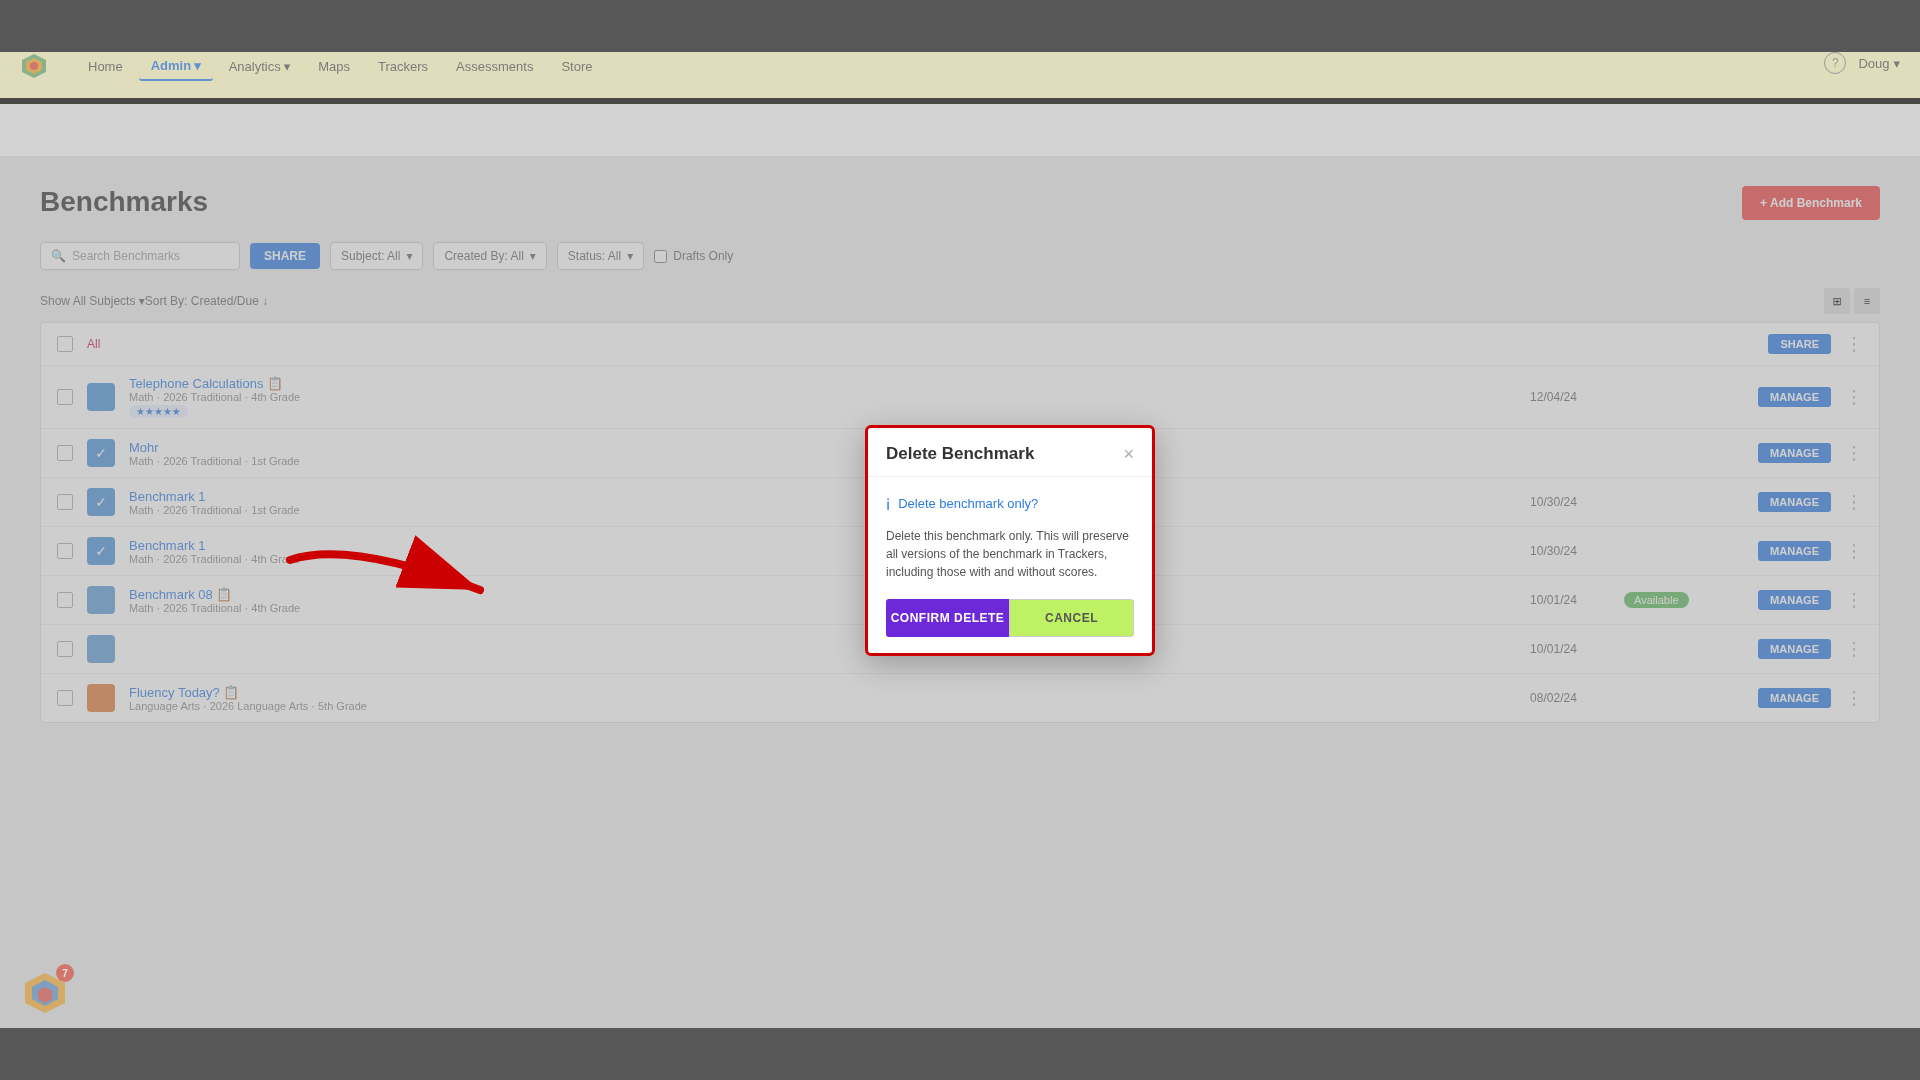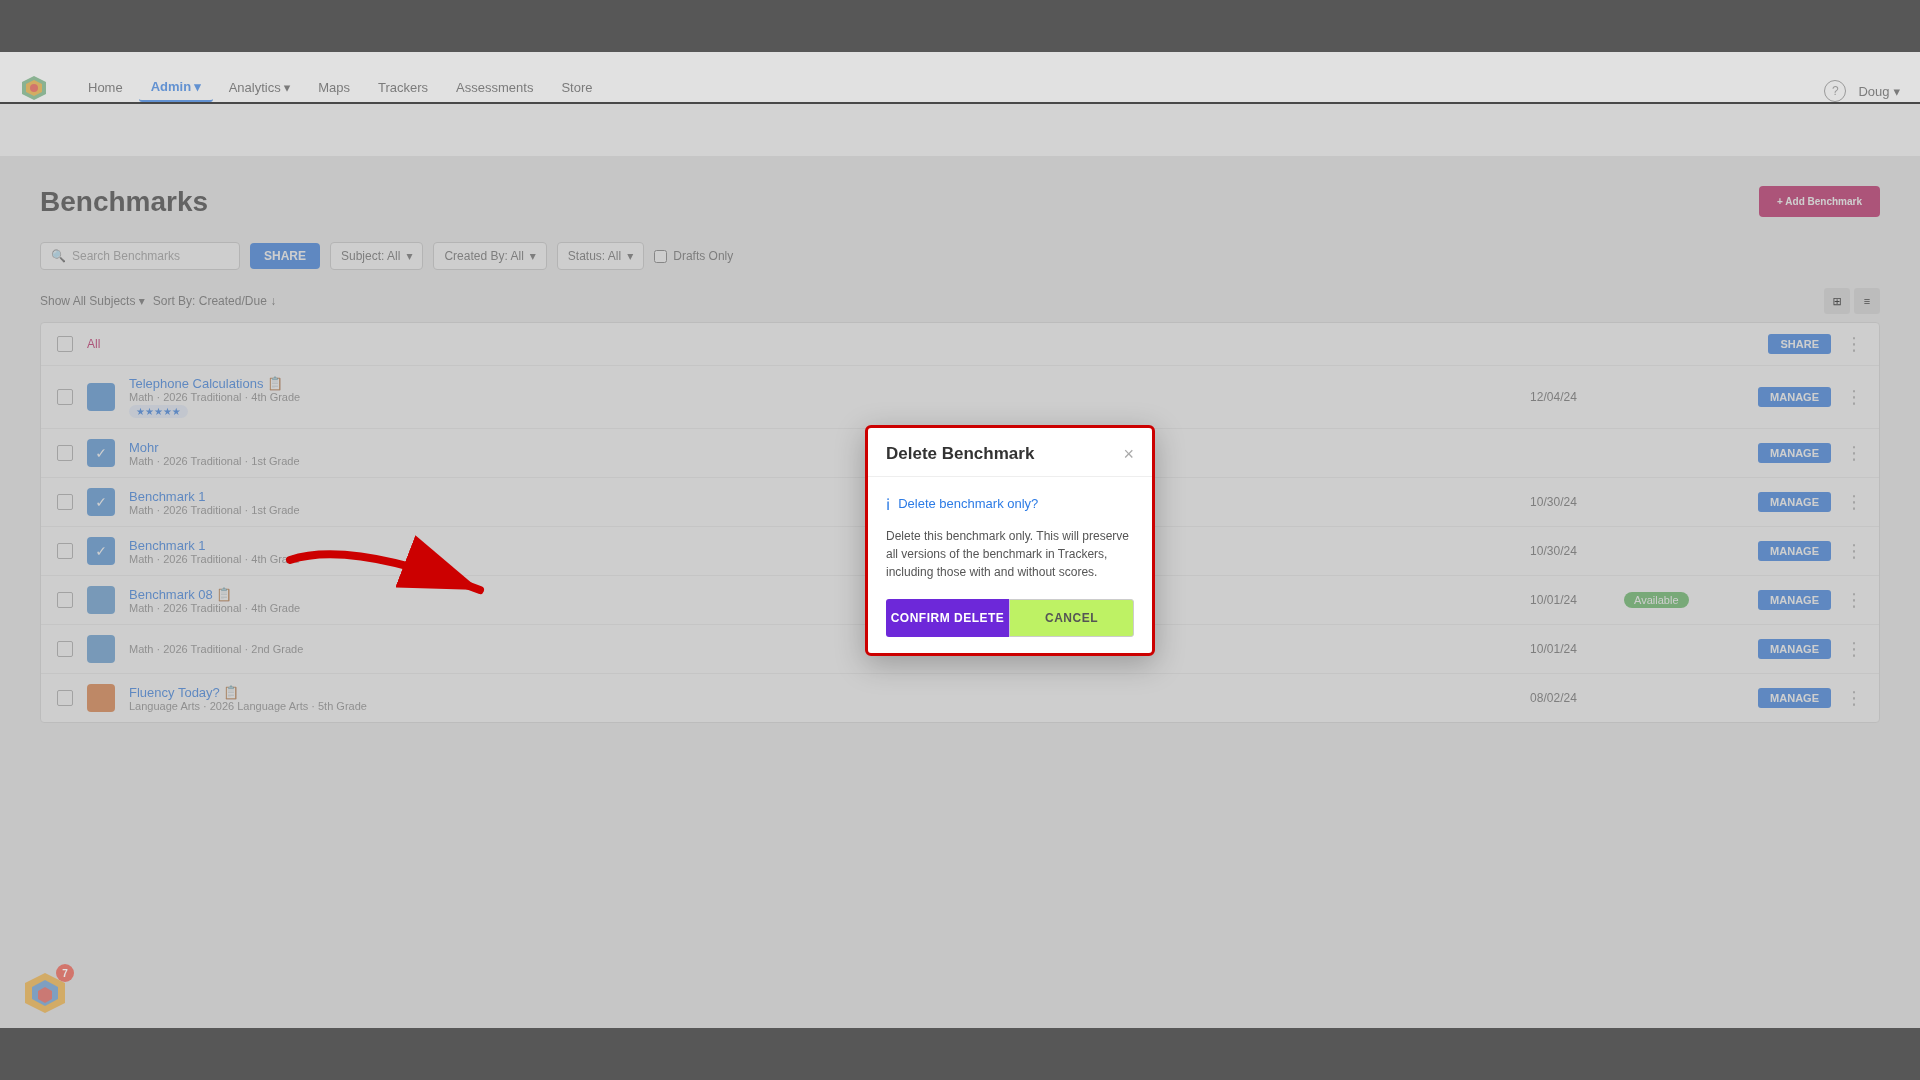--- a/index.html
+++ b/index.html
@@ -22,25 +22,25 @@
       background: #1a1a1a;
       width: 100%;
       position: absolute;
       bottom: 0;
       left: 0;
     }
 
     
     .navbar {
       height: 52px;
-      background: #ffffff;
-      display: flex;
-      align-items: flex-end;
+      background: #fef9c3;
+      display: flex;
+      align-items: flex-start;
       padding: 0 20px;
-      border-bottom: 2px solid #000000;
+      border-bottom: 6px solid #000000;
       position: relative;
     }
     .nav-logo {
       display: flex;
       align-items: center;
       margin-right: 24px;
     }
     .nav-logo-icon {
       width: 28px;
       height: 28px;
@@ -111,26 +111,26 @@
       font-size: 28px;
       font-weight: 700;
       color: #333;
       margin-bottom: 24px;
     }
 
     .add-btn {
       position: absolute;
       top: 30px;
       right: 40px;
-      background: #be185d;
+      background: #ef4444;
       color: white;
       border: none;
       padding: 10px 18px;
       border-radius: 4px;
-      font-size: 10px;
+      font-size: 12px;
       font-weight: 600;
       cursor: pointer;
       display: flex;
       align-items: center;
       gap: 6px;
     }
 
     .filter-row {
       display: flex;
       align-items: center;
@@ -179,21 +179,21 @@
     
     .table-header-row {
       display: flex;
       align-items: center;
       justify-content: space-between;
       margin-bottom: 8px;
     }
     .sort-options {
       display: flex;
       align-items: center;
-      gap: 8px;
+      gap: 0;
       font-size: 12px;
       color: #666;
     }
     .view-icons {
       display: flex;
       gap: 4px;
     }
     .view-icon-btn {
       width: 26px;
       height: 26px;
@@ -511,21 +511,20 @@
       <div class="row-status">
         <span class="status-badge">Available</span>
       </div>
       <button class="row-action">MANAGE</button>
       <div class="row-menu">⋮</div>
     </div>
     <div class="benchmark-row">
       <div class="row-check"></div>
       <div class="row-icon" style="background:#5b9bd5;"></div>
       <div class="row-info">
-        <div class="row-sub">Math · 2026 Traditional · 2nd Grade</div>
       </div>
       <div class="row-date">10/01/24</div>
       <div class="row-status"></div>
       <button class="row-action">MANAGE</button>
       <div class="row-menu">⋮</div>
     </div>
     <div class="benchmark-row">
       <div class="row-check"></div>
       <div class="row-icon" style="background:#e07b39;"></div>
       <div class="row-info">

